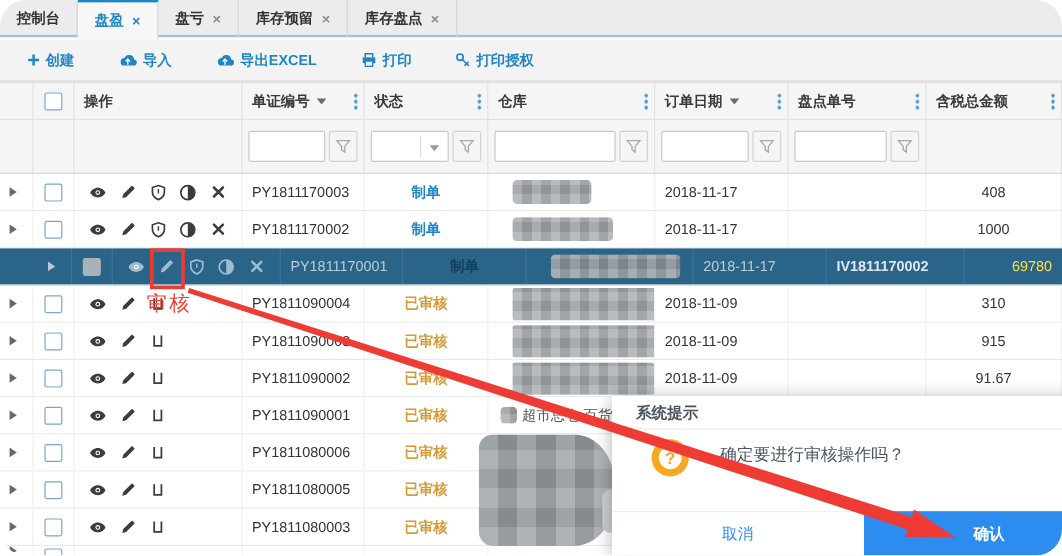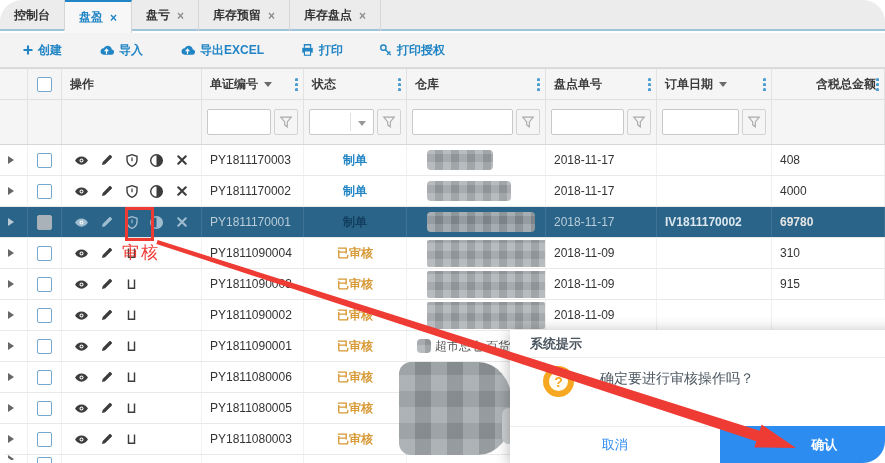--- a/index.html
+++ b/index.html
@@ -23,21 +23,21 @@
     background:#f3f3f3; display:flex; align-items:center; gap:36px;
     padding-left:22px; border-bottom:1px solid #dcdcdc; }
   .tbtn { display:flex; align-items:center; gap:4px; color:#2185c5; font-weight:bold; cursor:pointer; }
   .tbtn svg { display:block; }
   
   .grid { display:grid; grid-template-columns:28px 34px 140px 102px 103px 139px 111px 115px 113px; width:885px; }
   .thead { position:absolute; top:68px; left:0; height:32px; background:#f5f5f5;
     border-top:1px solid #d8d8d8; border-bottom:1px solid #e0e0e0; }
   .th { display:flex; align-items:center; padding:0 8px; border-right:1px solid #e2e2e2;
     font-weight:bold; color:#3a3a3a; position:relative; overflow:hidden; }
-  .th.center { justify-content:flex-end; }
+  .th.center { justify-content:flex-start; }
   .th .dots { position:absolute; right:5px; top:9px; }
   .dots { width:3px; height:14px; display:inline-block;
     background-image:radial-gradient(circle at 1.5px 1.6px,#4e9ed3 1.4px,transparent 1.6px);
     background-size:3px 5px; cursor:pointer; }
   .caret { width:0; height:0; border-left:4px solid transparent; border-right:4px solid transparent;
     border-top:5px solid #6b6b6b; margin-left:6px; display:inline-block; }
   .filterrow { position:absolute; top:100px; left:0; height:45px; background:#f5f5f5;
     border-bottom:1px solid #d7d7d7; }
   .fc { display:flex; align-items:center; padding:0 5px; border-right:1px solid #e2e2e2; gap:3px; }
   .fc input { flex:1; min-width:0; height:26px; border:1px solid #c9c9c9; border-radius:2px;
@@ -57,38 +57,38 @@
   .row.partial > div { align-items:flex-start; padding-top:2px; }
   .tri { width:0; height:0; border-top:4.5px solid transparent; border-bottom:4.5px solid transparent;
     border-left:6px solid #676767; display:inline-block; }
   .cb { width:15px; height:15px; border:1px solid #74a9cf; border-radius:2px; background:#fff; flex:0 0 auto; }
   .cell-check { justify-content:center; }
   .ops { gap:10px; padding-left:12px !important; }
   .ic { width:15px; height:15px; color:#3c3c3c; display:inline-flex; align-items:center; justify-content:center; cursor:pointer; }
   .status { justify-content:center; font-weight:bold; }
   .status.draft span { color:#2185c5; }
   .status.audited span { color:#d79a37; }
-  .amount { justify-content:flex-start; }
+  .amount { justify-content:center; }
   .wh span { color:#555; white-space:nowrap; }
   .censor { height:20px; border-radius:4px; background-color:#a4a9ad; flex:0 0 auto;
     background-image:repeating-linear-gradient(90deg,rgba(255,255,255,.13) 0 8px,rgba(0,0,0,.07) 8px 16px),
                      repeating-linear-gradient(0deg,rgba(255,255,255,.10) 0 8px,rgba(0,0,0,.06) 8px 16px);
     margin-left:12px; }
   .censor.tall { height:27px; border-radius:2px; }
   .censor.prefix { width:14px; height:14px; margin:0 4px 0 2px; }
   
-  .row.selected { background:#2a6488; }
+  .row.selected { background:#2a6488;padding-left:32px; }
   .row.selected > div { border-right-color:rgba(255,255,255,.10); }
   .row.selected .tri { border-left-color:#b9c9d4; }
   .row.selected .cb { background:#a9b2b8; border-color:#a9b2b8; }
   .row.selected .ic { color:#9fbdd0; }
   .row.selected .cell-doc span, .row.selected .cell-date span { color:#b9cdd9; }
   .row.selected .status.draft span { color:#123f60; }
   .row.selected .cell-inv span { color:#dce8f0; font-weight:bold; }
-  .row.selected .amount span { color:#e5e5e5;font-weight:bold; }
+  .row.selected .amount span { color:#fde047; }
   .row.selected .censor { background-color:#8d979d; }
   
   .censor-big { position:absolute; left:399px; top:362px; width:113px; height:93px; z-index:3;
     background-color:#9aa0a4; border-radius:12px 34px 34px 12px / 12px 40px 40px 12px;
     background-image:repeating-linear-gradient(90deg,rgba(255,255,255,.12) 0 16px,rgba(0,0,0,.08) 16px 32px),
                      repeating-linear-gradient(0deg,rgba(255,255,255,.09) 0 16px,rgba(0,0,0,.06) 16px 32px); }
   .censor-big::after { content:""; position:absolute; right:-3px; top:46px; width:13px; height:36px;
     background:#cdd0d2; border-radius:8px; }
   
   .dialog { position:absolute; left:510px; top:330px; width:419px; height:133px;
@@ -203,26 +203,26 @@
       </div>
       <div class="th">
         <span>状态</span>
         <span class="dots"></span>
       </div>
       <div class="th">
         <span>仓库</span>
         <span class="dots"></span>
       </div>
       <div class="th">
-        <span>盘点单号</span>
-        <span class="dots"></span>
-      </div>
-      <div class="th">
         <span>订单日期</span>
         <span class="caret"></span>
+        <span class="dots"></span>
+      </div>
+      <div class="th">
+        <span>盘点单号</span>
         <span class="dots"></span>
       </div>
       <div class="th center">
         <span>含税总金额</span>
         <span class="dots"></span>
       </div>
     </div>
   <div class="filterrow grid" id="filterrow">
       <div class="fc"></div>
       <div class="fc"></div>
@@ -374,21 +374,21 @@
         <div class="wh" style="padding: 0px 0px 0px 8px;">
           <div class="censor" style="width: 84px;"></div>
         </div>
         <div class="cell-date">
           <span>2018-11-17</span>
         </div>
         <div class="cell-inv">
           <span></span>
         </div>
         <div class="amount">
-          <span>4000</span>
+          <span>1000</span>
         </div>
       </div>
       <div class="row grid selected">
         <div class="exp" style="padding: 0px 0px 0px 8px;">
           <span class="tri"></span>
         </div>
         <div class="cell-check">
           <div class="cb"></div>
         </div>
         <div class="ops">
@@ -564,20 +564,23 @@
           <span>已审核</span>
         </div>
         <div class="wh" style="padding: 0px 0px 0px 8px;">
           <div class="censor tall" style="width: 118px;"></div>
         </div>
         <div class="cell-date">
           <span>2018-11-09</span>
         </div>
         <div class="cell-inv">
           <span></span>
+        </div>
+        <div class="amount">
+          <span>91.67</span>
         </div>
       </div>
       <div class="row grid">
         <div class="exp" style="padding: 0px 0px 0px 8px;">
           <span class="tri"></span>
         </div>
         <div class="cell-check">
           <div class="cb"></div>
         </div>
         <div class="ops">

